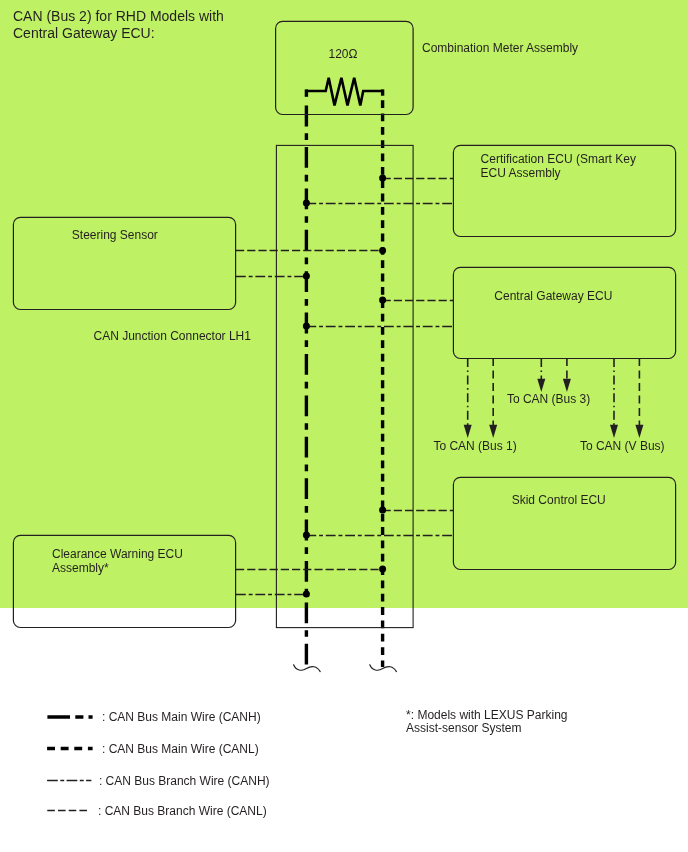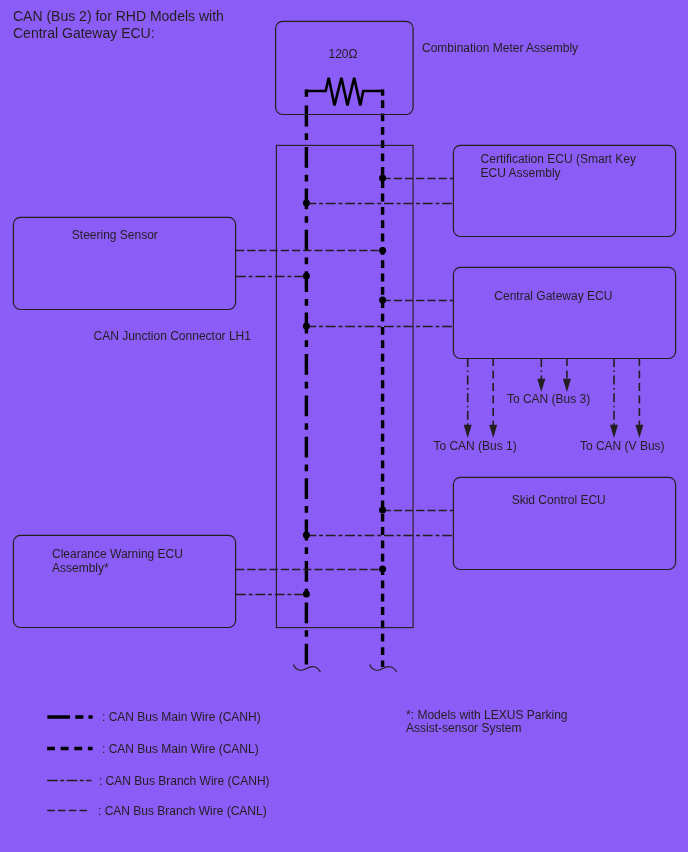--- a/index.html
+++ b/index.html
@@ -1,18 +1,18 @@
 <!DOCTYPE html>
 <html><head>
 <meta charset="utf-8">
 <style>
   html,body{margin:0;padding:0;background:#ffffff;}
   body{width:688px;height:852px;overflow:hidden;
        font-family:"Liberation Sans",sans-serif;color:#000;}
-  #root{position:relative;width:688px;height:852px;background:#8b5cf6;}
+  #root{position:relative;width:688px;height:608px;background:#bef264;}
   svg#diagram{position:absolute;left:0;top:0;width:688px;height:852px;
               shape-rendering:geometricPrecision;}
   text{font-family:"Liberation Sans",sans-serif;fill:#231f20;}
   .t14{font-size:14px;}
   .t12{font-size:12px;}
   .box{fill:none;stroke:#231f20;stroke-width:1.2;}
   .jbox{fill:none;stroke:#231f20;stroke-width:1.1;}
   .mainH{stroke:#000;stroke-width:3.4;fill:none;stroke-dasharray:20.8 6.95 6.7 6.95;}
   .mainL{stroke:#000;stroke-width:3.4;fill:none;stroke-dasharray:7.8 5.54;}
   .brH{stroke:#231f20;stroke-width:1.35;fill:none;stroke-dasharray:9.8 2.9 3.9 2.8;}

